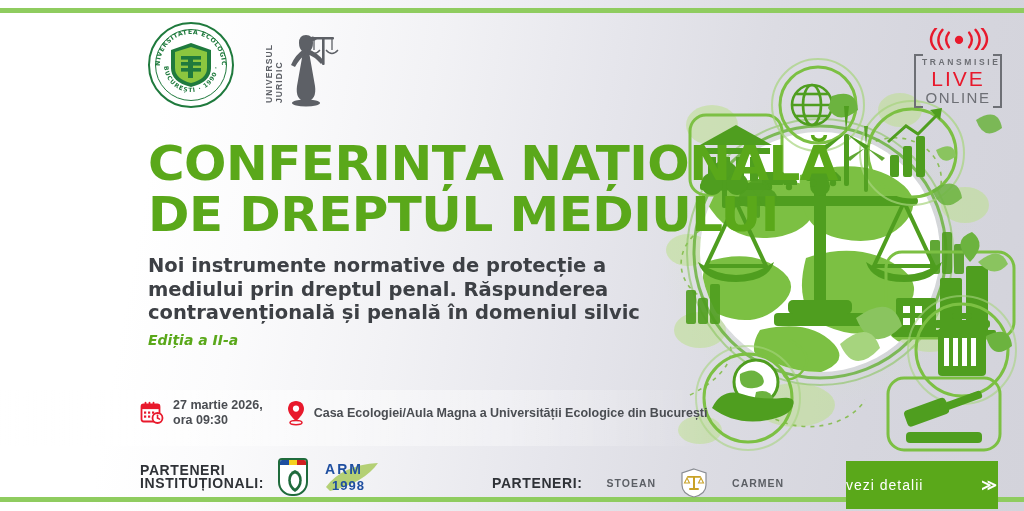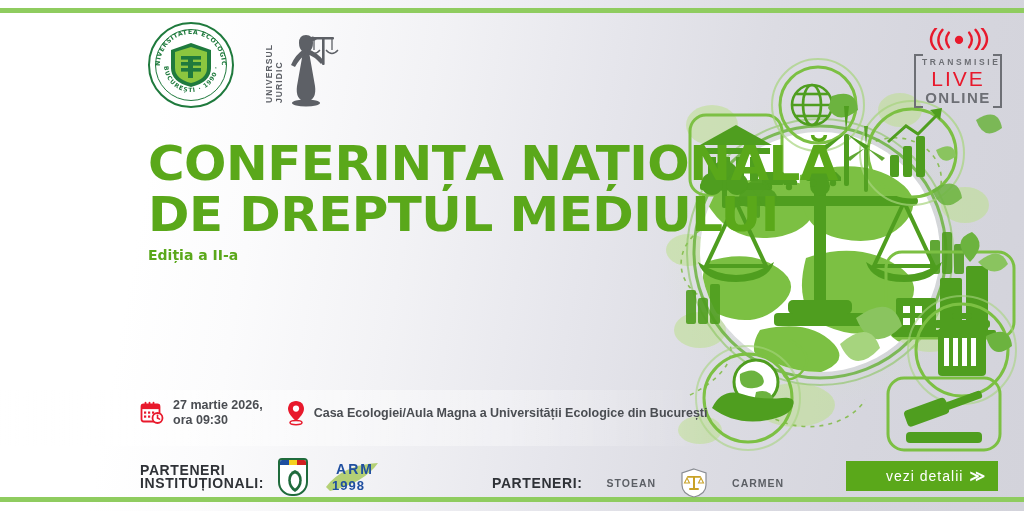--- a/index.html
+++ b/index.html
@@ -59,21 +59,21 @@
   .live-badge .wave { height: 22px; }
   .live-line1 {
     font-size: 8.5px; letter-spacing: 2.6px; color: #6d6f75; font-weight: 700;
     margin-top: 1px;
   }
   .live-line2 {
     font-size: 21px; line-height: 23px; letter-spacing: 2px; font-weight: 400;
     color: #e8192c;
   }
   .live-line3 {
-    font-size: 15px; line-height: 16px; letter-spacing: 1.5px; font-weight: 700;
+    font-size: 15px; line-height: 16px; letter-spacing: 1.5px; font-weight: 400;
     color: #6d6f75;
   }
   .bracket-box { position: relative; padding: 2px 8px 2px; }
   .bracket-box::before, .bracket-box::after {
     content: ""; position: absolute; top: 0; bottom: 0; width: 7px;
     border: 2px solid #6d6f75;
   }
   .bracket-box::before { left: 0; border-right: none; }
   .bracket-box::after { right: 0; border-left: none; }
 
@@ -96,21 +96,21 @@
     font-family: "DejaVu Sans", sans-serif;
     font-weight: 700;
     font-size: 19.5px;
     line-height: 23.5px;
     color: #3d4045;
     max-width: 540px;
   }
   .edition {
     margin-top: 7px;
     font-family: "DejaVu Sans", sans-serif;
-    font-weight: 700; font-size: 14px; color: #5aa81a;
+    font-weight: 700; font-size: 14px; color: #5aa81a; font-style: italic;
   }
 
   
   .meta-band {
     position: absolute; left: 0; top: 390px; width: 720px; height: 56px;
     background: linear-gradient(90deg, rgba(255,255,255,0) 0%, rgba(255,255,255,.55) 14%,
                  rgba(255,255,255,.35) 70%, rgba(255,255,255,0) 100%);
   }
   .meta {
     position: absolute; left: 140px; top: 398px;
@@ -158,27 +158,26 @@
     display: flex; align-items: center; gap: 24px;
   }
   .stoean { font-size: 10.5px; letter-spacing: 1px; color: #5c5f65; font-weight: 600; }
   .stoean-seal {
     width: 28px; height: 30px; position: relative;
   }
 
   
   .cta {
     position: absolute; left: 846px; top: 461px;
-    width: 152px; height: 30px;
+    width: 152px; height: 48px;
     background: #5aa81a; color: #ffffff;
-    display: flex; align-items: center; justify-content: flex-start; gap: 6px;
+    display: flex; align-items: center; justify-content: space-between; gap: 6px;
     font-size: 14px; letter-spacing: 1px; font-weight: 500;
     cursor: pointer; border: none;
     font-family: "Liberation Sans", sans-serif;
-    padding-left: 40px;
   }
   .cta .chev { font-size: 15px; font-weight: 700; }
 </style>
 </head>
 <body>
 
 <div id="banner">
 
   <svg class="illus" viewBox="0 0 1024 511" width="1024" height="511" aria-hidden="true">
     <defs>
@@ -481,20 +480,21 @@
       <div class="live-line2">LIVE</div>
       <div class="live-line3">ONLINE</div>
     </div>
   </div>
 
   <div class="content">
     <h1 class="title">
       <span>CONFERINȚA NAȚIONALĂ</span>
       <span class="l2">DE DREPTUL MEDIULUI</span>
     </h1>
+    <h2 class="subtitle">Noi instrumente normative de protecție a mediului prin dreptul penal. Răspunderea contravențională și penală în domeniul silvic</h2>
     <div class="edition">Ediția a II-a</div>
   </div>
 
   <div class="meta-band"></div>
   <div class="meta">
 
     <div class="meta-item">
       <svg width="24" height="24" viewBox="0 0 24 24">
         <rect x="1.5" y="3.5" width="18" height="17" rx="2.2" fill="none" stroke="#e8192c" stroke-width="1.8"></rect>
         <rect x="1.5" y="3.5" width="18" height="4.6" fill="#e8192c"></rect>
@@ -544,21 +544,21 @@
       <svg viewBox="0 0 30 38" width="26" height="32" style="position:absolute;left:2px;top:5px">
         <path d="M15 6 q8 3 8 12 q0 9 -8 14 q-8 -5 -8 -14 q0 -9 8 -12z" fill="#1f6b3c"></path>
         <path d="M15 10 q5 2 5 8 q0 6 -5 10 q-5 -4 -5 -10 q0 -6 5 -8z" fill="#ffffff"></path>
       </svg>
     </div>
 
     <div class="arm-logo">
       <svg viewBox="0 0 62 36" width="62" height="36" style="position:absolute;inset:0">
         <path d="M4 28 q16 -22 52 -24 q-14 20 -48 28z" fill="#9fc44a" opacity=".75"></path>
       </svg>
-      <div class="arm-text" style="position:absolute;left:14px;top:2px">ARM</div>
+      <div class="arm-text" style="position:absolute;left:3px;top:2px">ARM</div>
       <div class="arm-year" style="position:absolute;left:10px;top:19px">1998</div>
     </div>
   </div>
 
   <div class="partners2">
     <div class="plabel">PARTENERI:</div>
     <div class="stoean">STOEAN</div>
     <svg class="stoean-seal" viewBox="0 0 28 30">
       <path d="M14 1 L26 5 V17 Q26 26 14 29 Q2 26 2 17 V5 Z" fill="#ffffff" stroke="#8a8d93" stroke-width="1.2"></path>
       <g fill="#c9a227">

